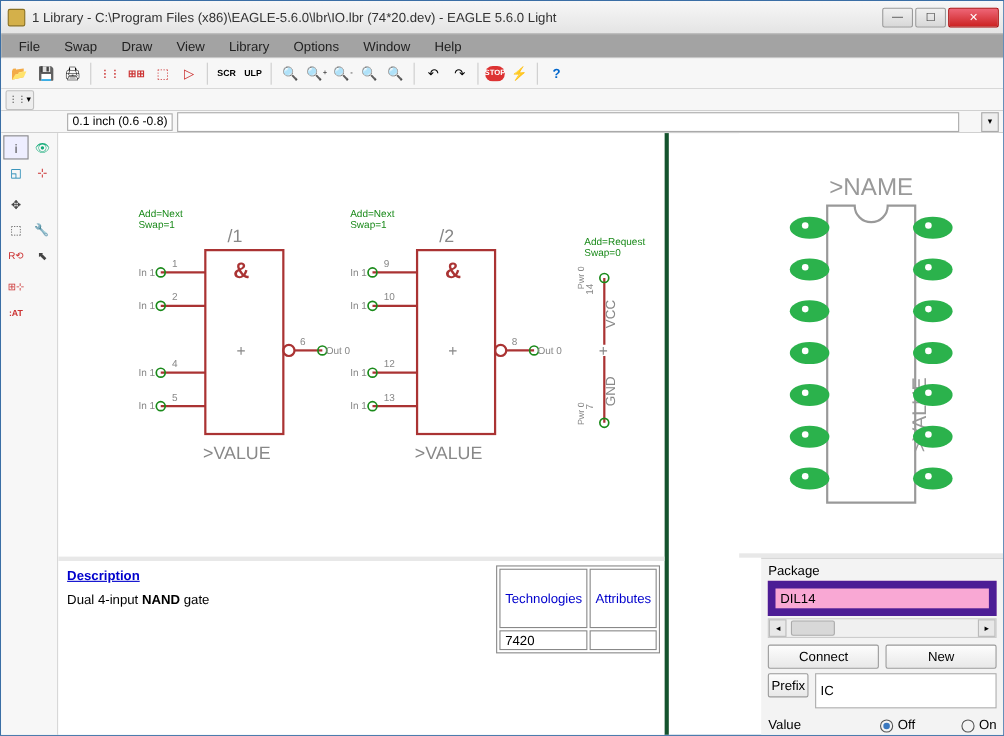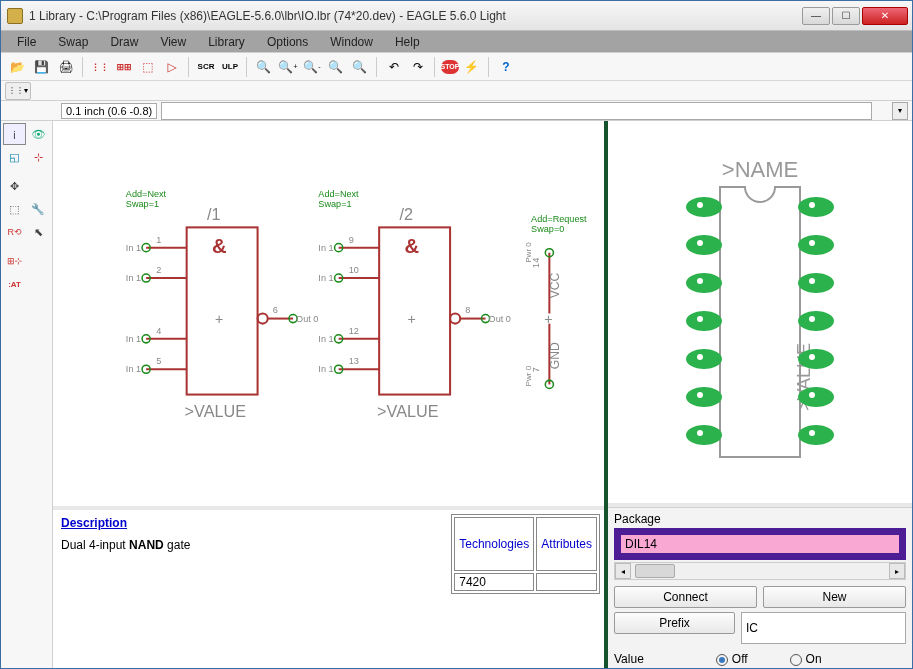--- a/index.html
+++ b/index.html
@@ -26,21 +26,21 @@
 .lt-btn { width:24px; height:22px; border:1px solid transparent; display:flex; align-items:center; justify-content:center; font-size:11px; color:#444; }
 .center { flex:1; display:flex; flex-direction:column; border-right:4px solid #14532d; min-width:0;}
 .schematic-area { flex: 1.6; position:relative; background:#fff; overflow:hidden; border-bottom:4px solid #e8e8e8;}
 .schematic-svg { width:100%; height:100%; }
 .desc-area { height: 160px; display:flex; background:#fff; }
 .desc-left { flex:1; padding:6px 8px; font-size:12px; }
 .desc-left .hdr { color:#0000cc; text-decoration: underline; font-weight:bold; font-size:12px; margin-bottom:6px; display:inline-block;}
 .tech-table { border:1px solid #888; font-size:12px; }
 .tech-table th { border:1px solid #888; padding:19px 4px; color:#0000cc; background:#fff; font-weight:normal;}
 .tech-table td { border:1px solid #888; padding:1px 4px; width:60px;}
-.right { width: 304px; display:flex; flex-direction:column; }
+.right { width: 304px; display:flex; flex-direction:column;align-items:flex-end; }
 .pkg-view { flex:1; background:#fff; display:flex; align-items:center; justify-content:center; border-bottom:4px solid #e8e8e8; overflow:hidden;}
 .pkg-panel { border-top:1px solid #d0d0d0; padding:4px 6px; background:#f3f3f3; font-size:12px;}
 .pkg-panel .lbl { display:block; margin-bottom:2px;}
 .pkg-name { border:7px solid #4c1d95; background:#f9a8d4; padding:2px 4px; margin-bottom:2px; }
 .hscroll { height:18px; border:1px solid #ccc; background:#f0f0f0; margin-bottom:6px; position:relative; display:flex; align-items:center;}
 .hscroll .arrow { width:16px; height:16px; border:1px solid #bbb; background:#e8e8e8; display:flex; align-items:center; justify-content:center; font-size:8px;}
 .hscroll .thumb { position:absolute; left:20px; width:40px; height:14px; background:#d8d8d8; border:1px solid #aaa; border-radius:2px;}
 .btn-row { display:flex; gap:6px; margin-bottom:4px; }
 .panel-btn { flex:1; height:22px; border:1px solid #9a9a9a; background: linear-gradient(#fdfdfd,#e8e8e8); border-radius:2px; font-size:12px; display:flex; align-items:center; justify-content:center; }
 .prefix-input { flex:1; border:1px solid #aaa; height:20px; padding:15px 4px; background:#fff; font-size:12px;}

